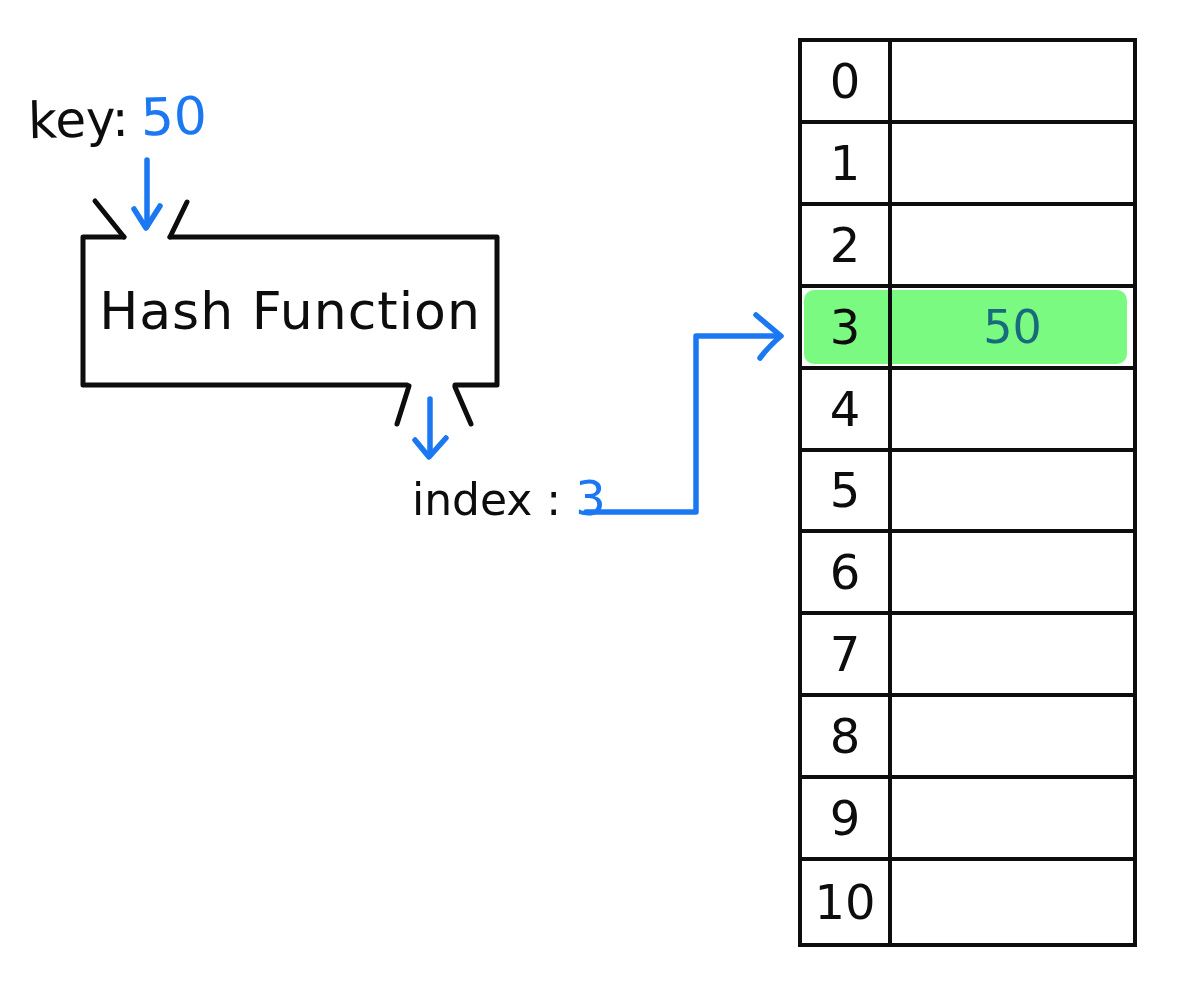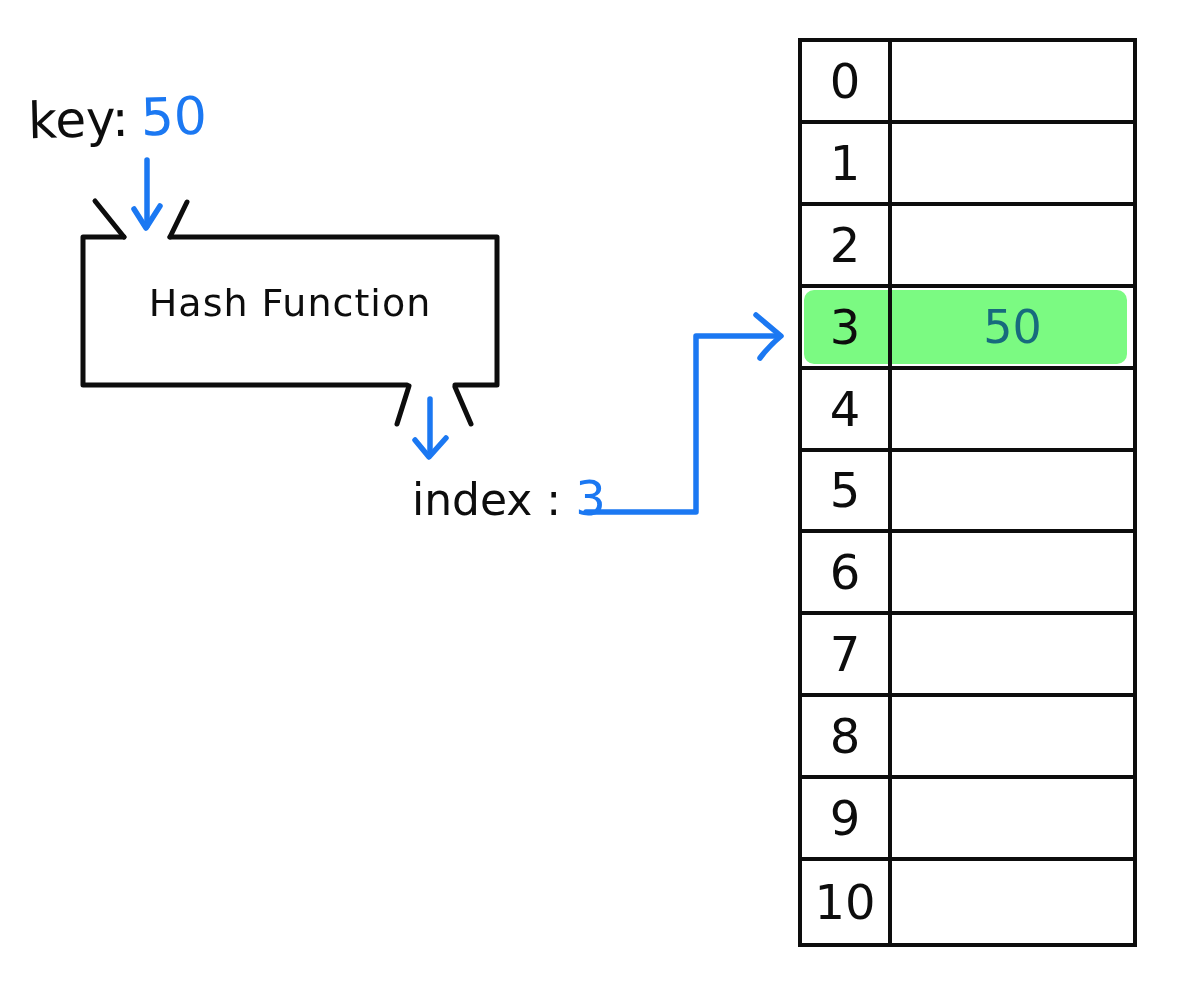--- a/index.html
+++ b/index.html
@@ -23,24 +23,24 @@
 
   .annotation { position: absolute; white-space: nowrap; line-height: 1; }
   .blue-text  { color: #1b78f2; }
   .teal-text  { color: #176b7d; }
 
   .key-annotation   { left: 28px;  top: 92px;  font-size: 50px; transform: rotate(-1.5deg); }
   .key-annotation .value { margin-left: 12px; font-size: 52px; }
 
   .hash-box-label {
     position: absolute;
-    left: 83px; top: 229px;
+    left: 83px; top: 237px;
     width: 414px; height: 148px;
     display: flex; align-items: center; justify-content: center;
-    font-size: 38px;
+    font-size: 52px;
     letter-spacing: 1px;
   }
 
   .index-annotation { left: 364px; top: 474px; font-size: 44px; margin-left: 48px; }
   .index-annotation .value { margin-left: 14px; font-size: 48px; }
 
   
   .hash-table {
     position: absolute;
     left: 798px; top: 38px;

